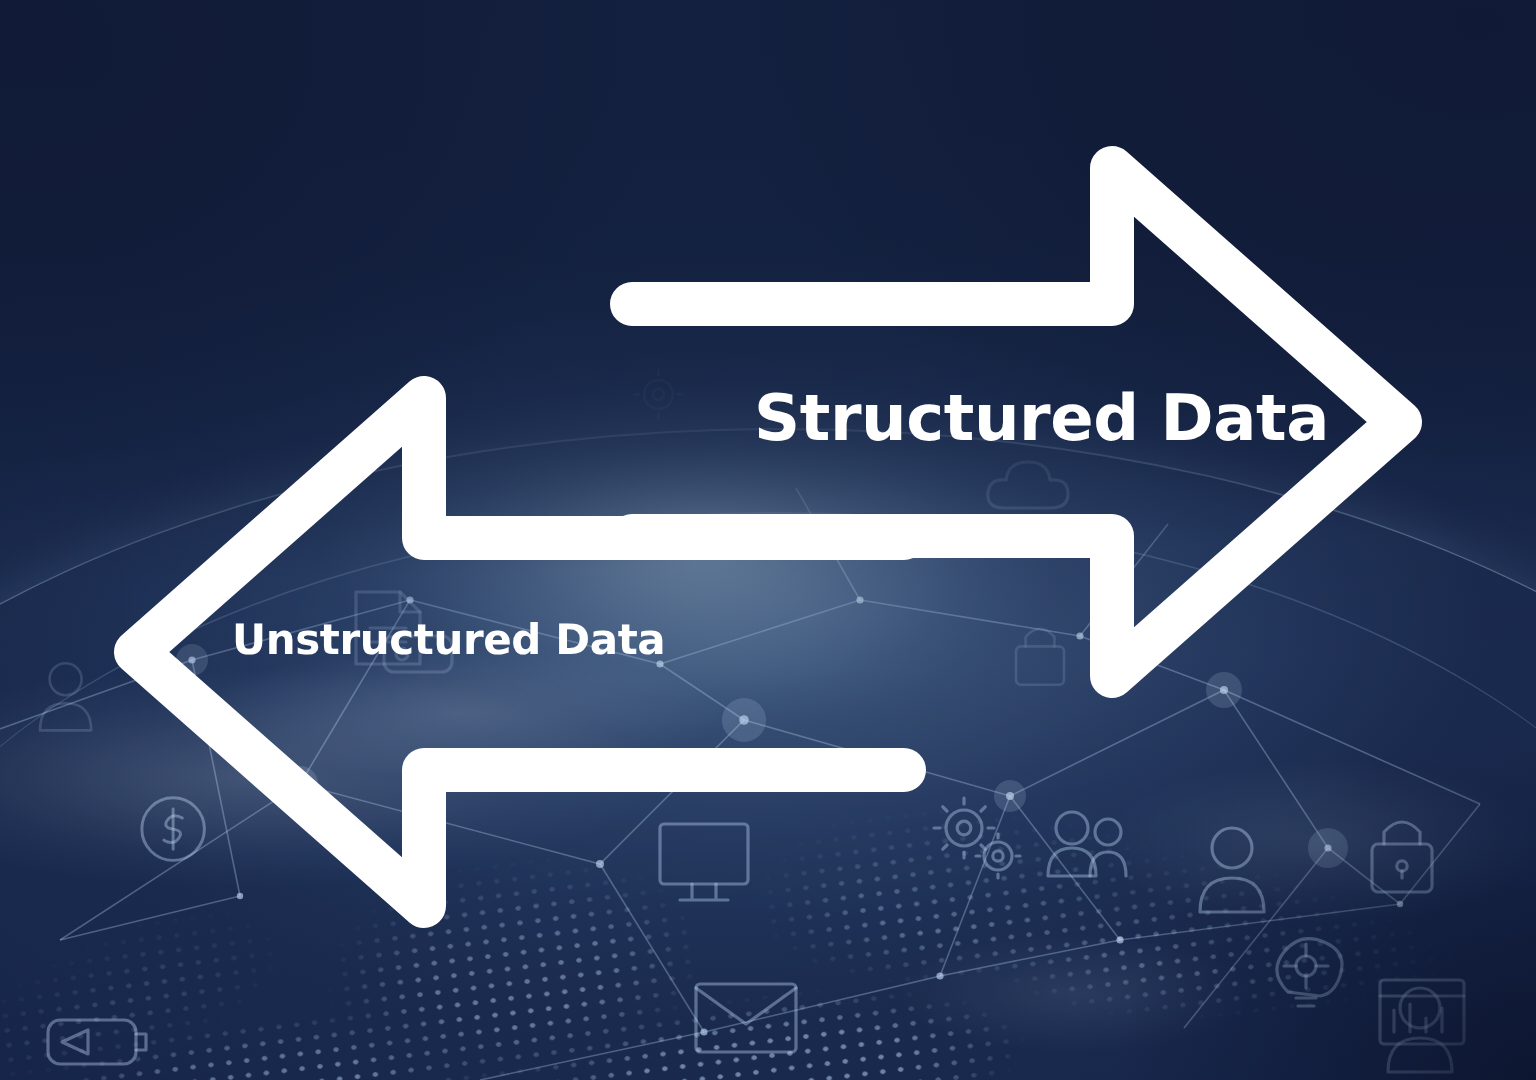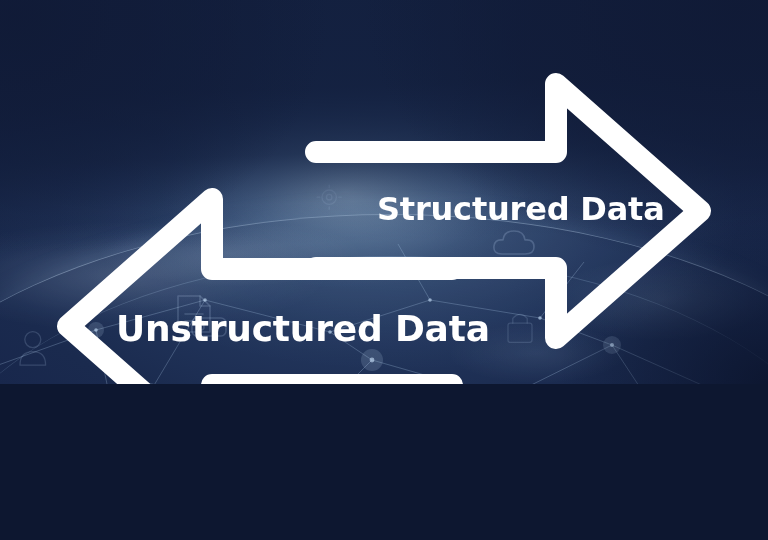--- a/index.html
+++ b/index.html
@@ -1,17 +1,17 @@
 <!DOCTYPE html>
 <html><head>
 <meta charset="utf-8">
 <style>
   html,body{margin:0;padding:0;background:#0d1730;}
   #stage{
-    position:relative;width:768px;height:384px;overflow:hidden;
+    position:relative;width:768px;height:540px;overflow:hidden;
     font-family:"DejaVu Sans","Liberation Sans",sans-serif;
     background:#17254a;
     text-align:right;
   }
 
   
   .layer{position:absolute;inset:0;}
 
   #bg-base{
     background:
@@ -102,21 +102,21 @@
 
   
   #net-svg,#icon-svg,#arrow-svg{position:absolute;left:0;top:0;}
 
   
   .arrow-label{
     position:absolute;color:#ffffff;font-weight:700;letter-spacing:-0.2px;
     white-space:nowrap;
   }
   #label-structured{left:377px;top:190px;font-size:32px;}
-  #label-unstructured{left:116px;top:308px;font-size:36px;}
+  #label-unstructured{left:116px;top:308px;font-size:21px;}
 </style>
 </head>
 <body>
 
 <div id="stage">
 
   <div class="layer" id="bg-base"></div>
   <div class="layer" id="bg-glow"></div>
 
   <div id="globe-wrap">

